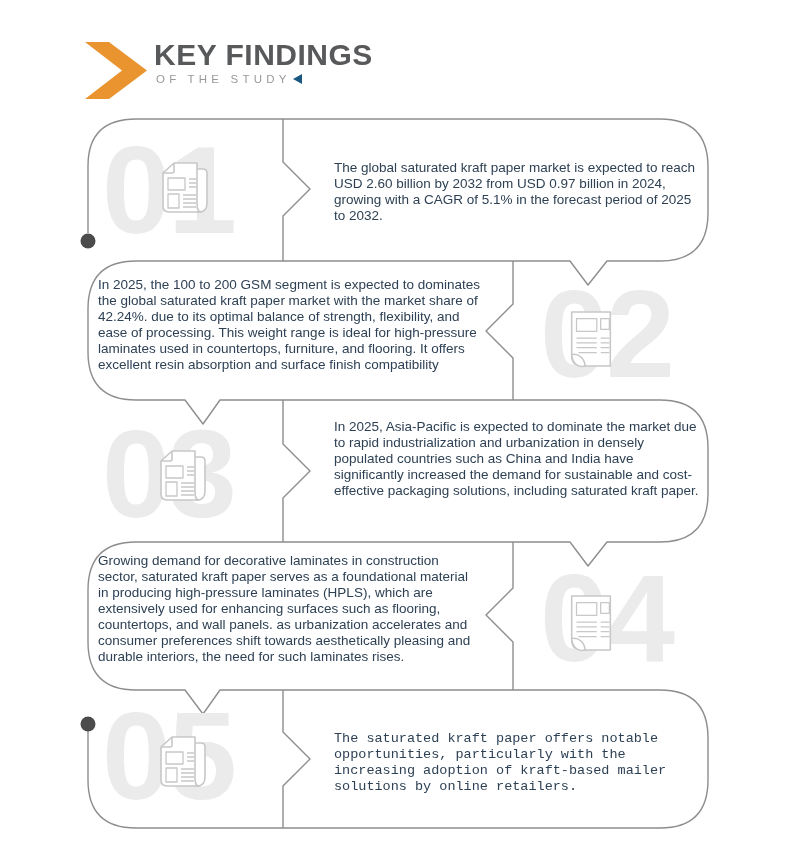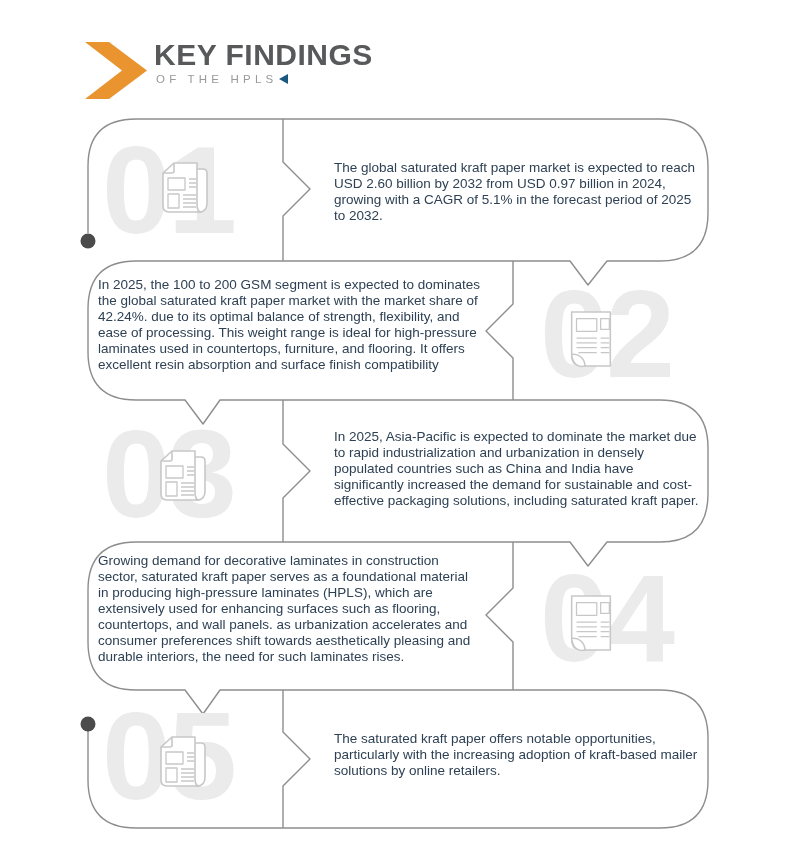--- a/index.html
+++ b/index.html
@@ -42,21 +42,21 @@
 
 <div class="canvas">
 
   <div class="hdr">
     <svg class="arrow" viewBox="0 0 62 57">
       <polygon points="0,0 24,0 62,28.5 24,57 0,57 37,28.5" fill="#E9942F"></polygon>
     </svg>
     <div class="titles">
       <div class="title">KEY FINDINGS</div>
       <div class="subrow">
-        <span class="subtitle">OF THE HPLS</span>
+        <span class="subtitle">OF THE STUDY</span>
         <span class="mark"></span>
       </div>
     </div>
   </div>
 
   <svg class="outline" width="800" height="864" viewBox="0 0 800 864">
     <g fill="none" stroke="#8D8D8D" stroke-width="1.4" stroke-linejoin="round">
 
       <path d="
         M 88 233
@@ -121,32 +121,32 @@
         <use href="#sym-page"></use>
       </svg>
     <div class="ftext t-right" style="left:98px;top:277px;width:382px;">In 2025, the 100 to 200 GSM segment is expected to dominates the global saturated kraft paper market with the market share of 42.24%. due to its optimal balance of strength, flexibility, and ease of processing. This weight range is ideal for high-pressure laminates used in countertops, furniture, and flooring. It offers excellent resin absorption and surface finish compatibility</div>
   </section>
 
   <section>
     <div class="num" style="left:102px;top:412px;">03</div>
     <svg class="icon" style="left:150px;top:444px;" width="64" height="64" viewBox="0 0 64 64">
         <use href="#sym-news"></use>
       </svg>
-    <div class="ftext t-left" style="left:334px;top:429px;width:368px;">In 2025, Asia-Pacific is expected to dominate the market due to rapid industrialization and urbanization in densely populated countries such as China and India have significantly increased the demand for sustainable and cost-effective packaging solutions, including saturated kraft paper.</div>
+    <div class="ftext t-left" style="left:334px;top:419px;width:368px;">In 2025, Asia-Pacific is expected to dominate the market due to rapid industrialization and urbanization in densely populated countries such as China and India have significantly increased the demand for sustainable and cost-effective packaging solutions, including saturated kraft paper.</div>
   </section>
 
   <section>
     <div class="num" style="left:540px;top:556px;">04</div>
     <svg class="icon" style="left:562px;top:590px;" width="58" height="66" viewBox="0 0 60 68">
         <use href="#sym-page"></use>
       </svg>
     <div class="ftext t-right" style="left:98px;top:553px;width:382px;">Growing demand for decorative laminates in construction sector, saturated kraft paper serves as a foundational material in producing high-pressure laminates (HPLS), which are extensively used for enhancing surfaces such as flooring, countertops, and wall panels. as urbanization accelerates and consumer preferences shift towards aesthetically pleasing and durable interiors, the need for such laminates rises.</div>
   </section>
 
   <section>
     <div class="num" style="left:102px;top:694px;">05</div>
     <svg class="icon" style="left:150px;top:730px;" width="64" height="64" viewBox="0 0 64 64">
         <use href="#sym-news"></use>
       </svg>
-    <div class="ftext t-left" style="left:334px;top:731px;width:368px;">The saturated kraft paper offers notable opportunities, particularly with the increasing adoption of kraft-based mailer solutions by online retailers.</div>
+    <div class="ftext t-left" style="left:334px;top:731px;width:368px;font-family:Liberation Mono, monospace;">The saturated kraft paper offers notable opportunities, particularly with the increasing adoption of kraft-based mailer solutions by online retailers.</div>
   </section>
 
 </div>
 
 </body></html>

